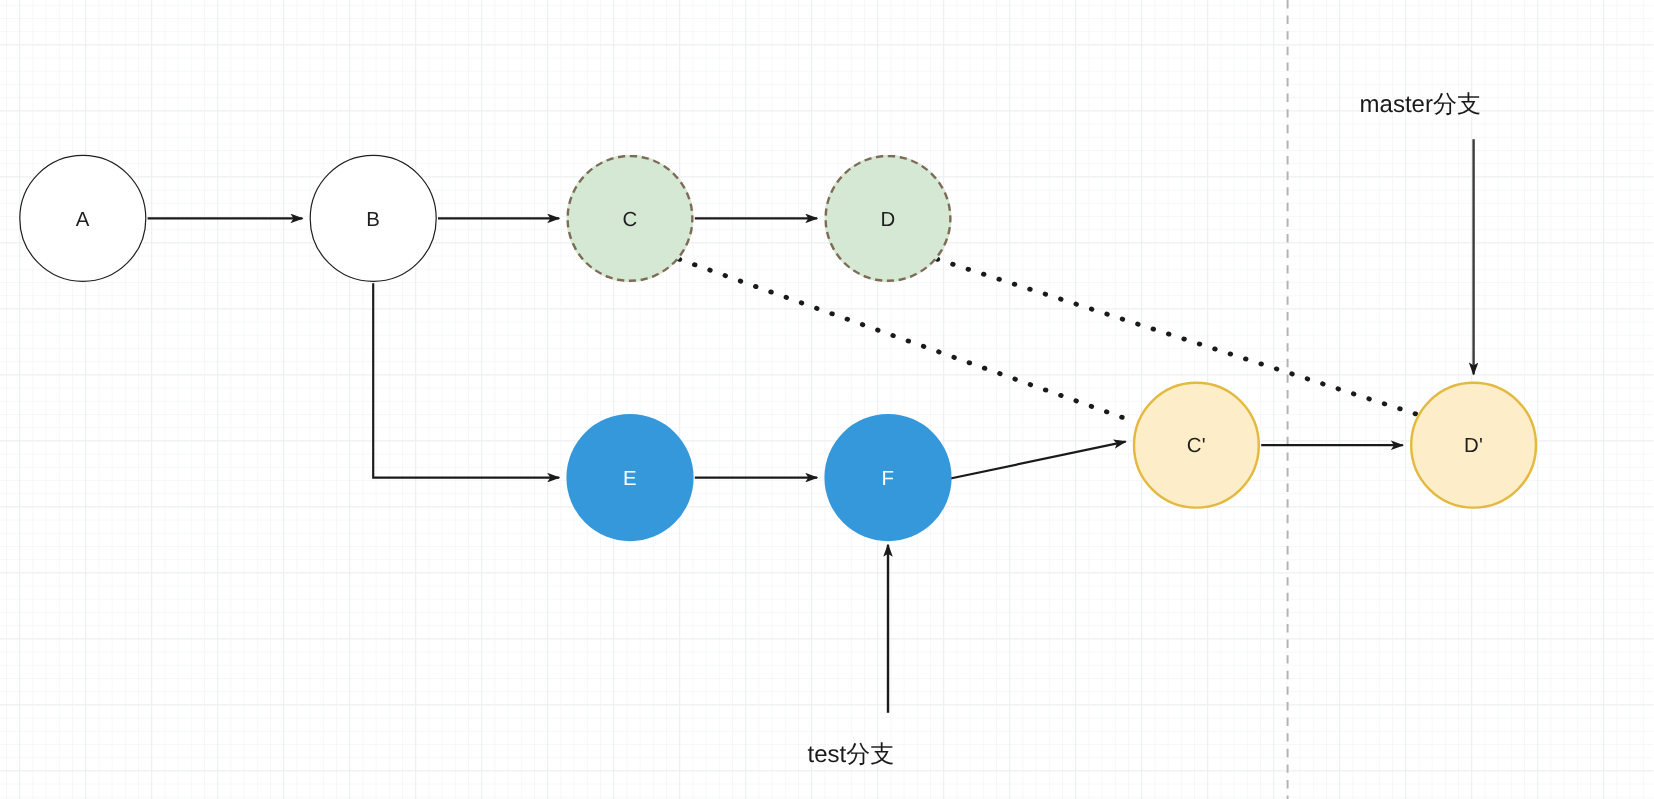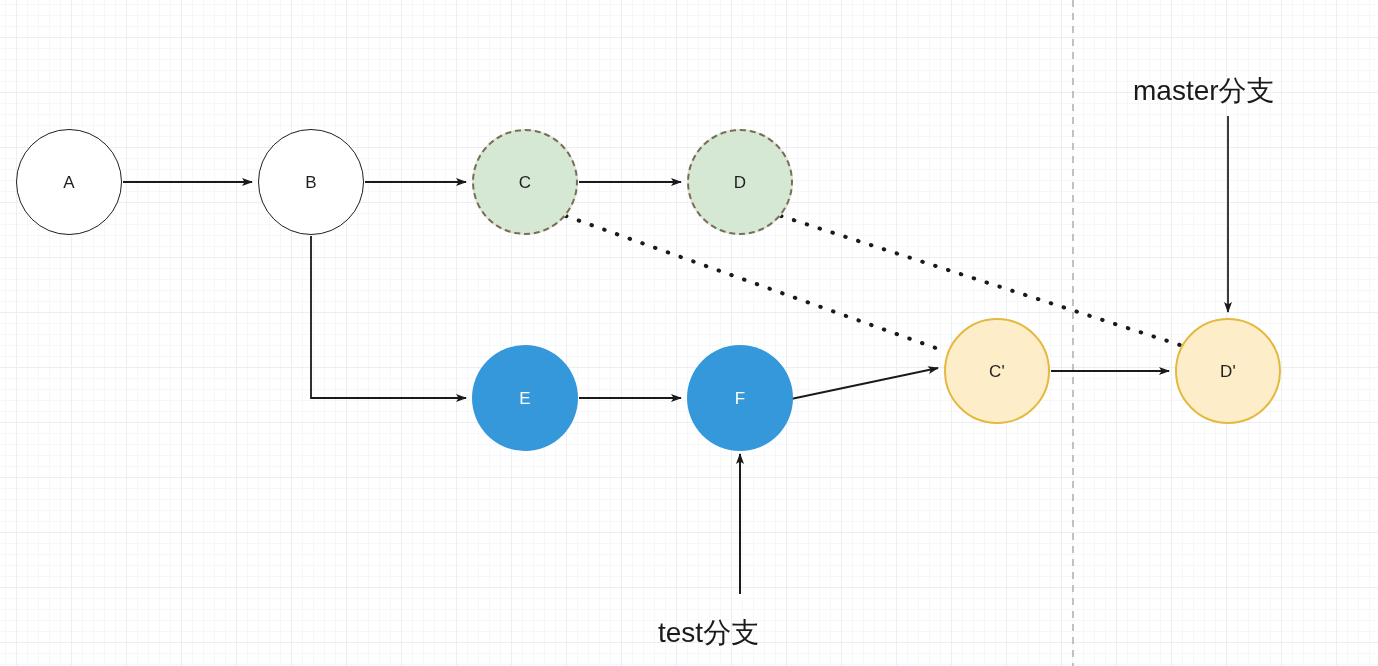--- a/index.html
+++ b/index.html
@@ -55,21 +55,21 @@
     border: none;
     color: #ffffff;
   }
   .node-yellow {
     background: #fdeec9;
     border: 2px solid #e3b93f;
     color: #1f1f1f;
   }
   .branch-label {
     position: absolute;
-    font-size: 28px;
+    font-size: 20px;
     color: #1a1a1a;
     white-space: nowrap;
     line-height: 1;
   }
 </style>
 </head>
 <body>
 
 <div id="canvas">
 
@@ -132,15 +132,15 @@
   <div class="node node-yellow" style="left:944px; top:318px; width:106px; height:106px;">
     <span>C'</span>
   </div>
 
   <div class="node node-yellow" style="left:1175px; top:318px; width:106px; height:106px;">
     <span>D'</span>
   </div>
 
   <div class="branch-label" style="left:1133px; top:77px;">master分支</div>
 
-  <div class="branch-label" style="left:658px; top:619px;">test分支</div>
+  <div class="branch-label" style="left:673px; top:619px;">test分支</div>
 
 </div>
 
 </body></html>

